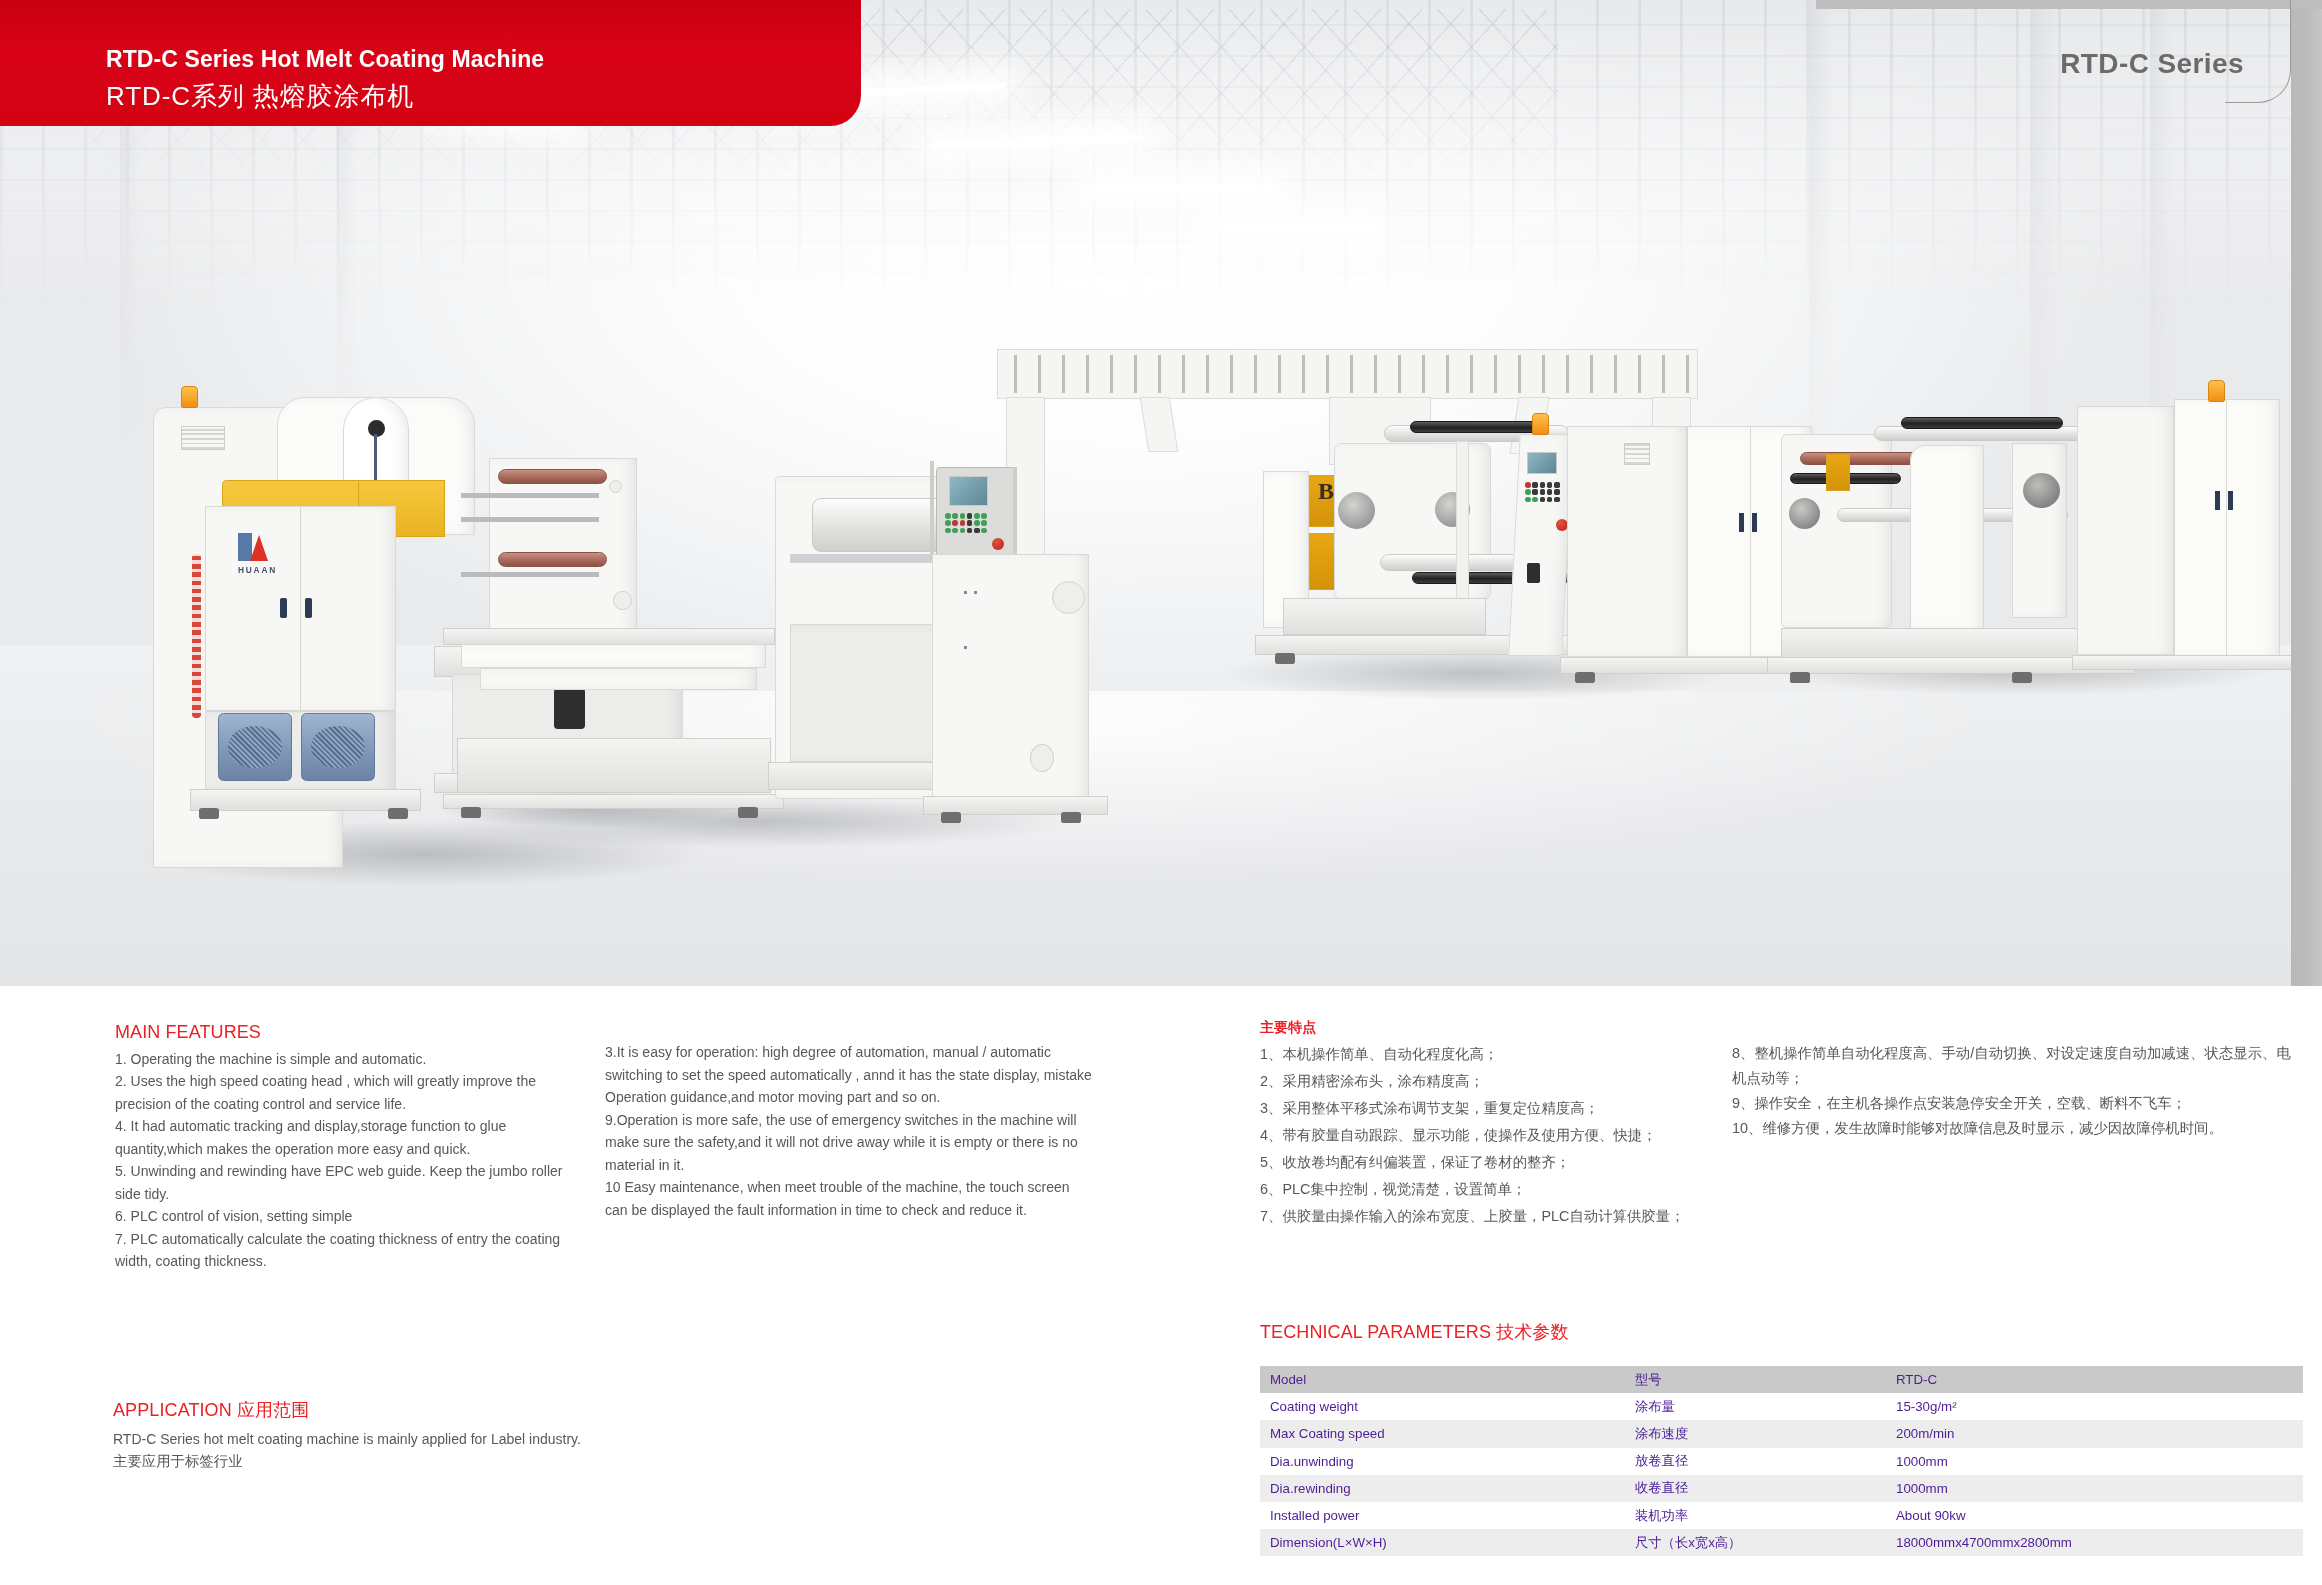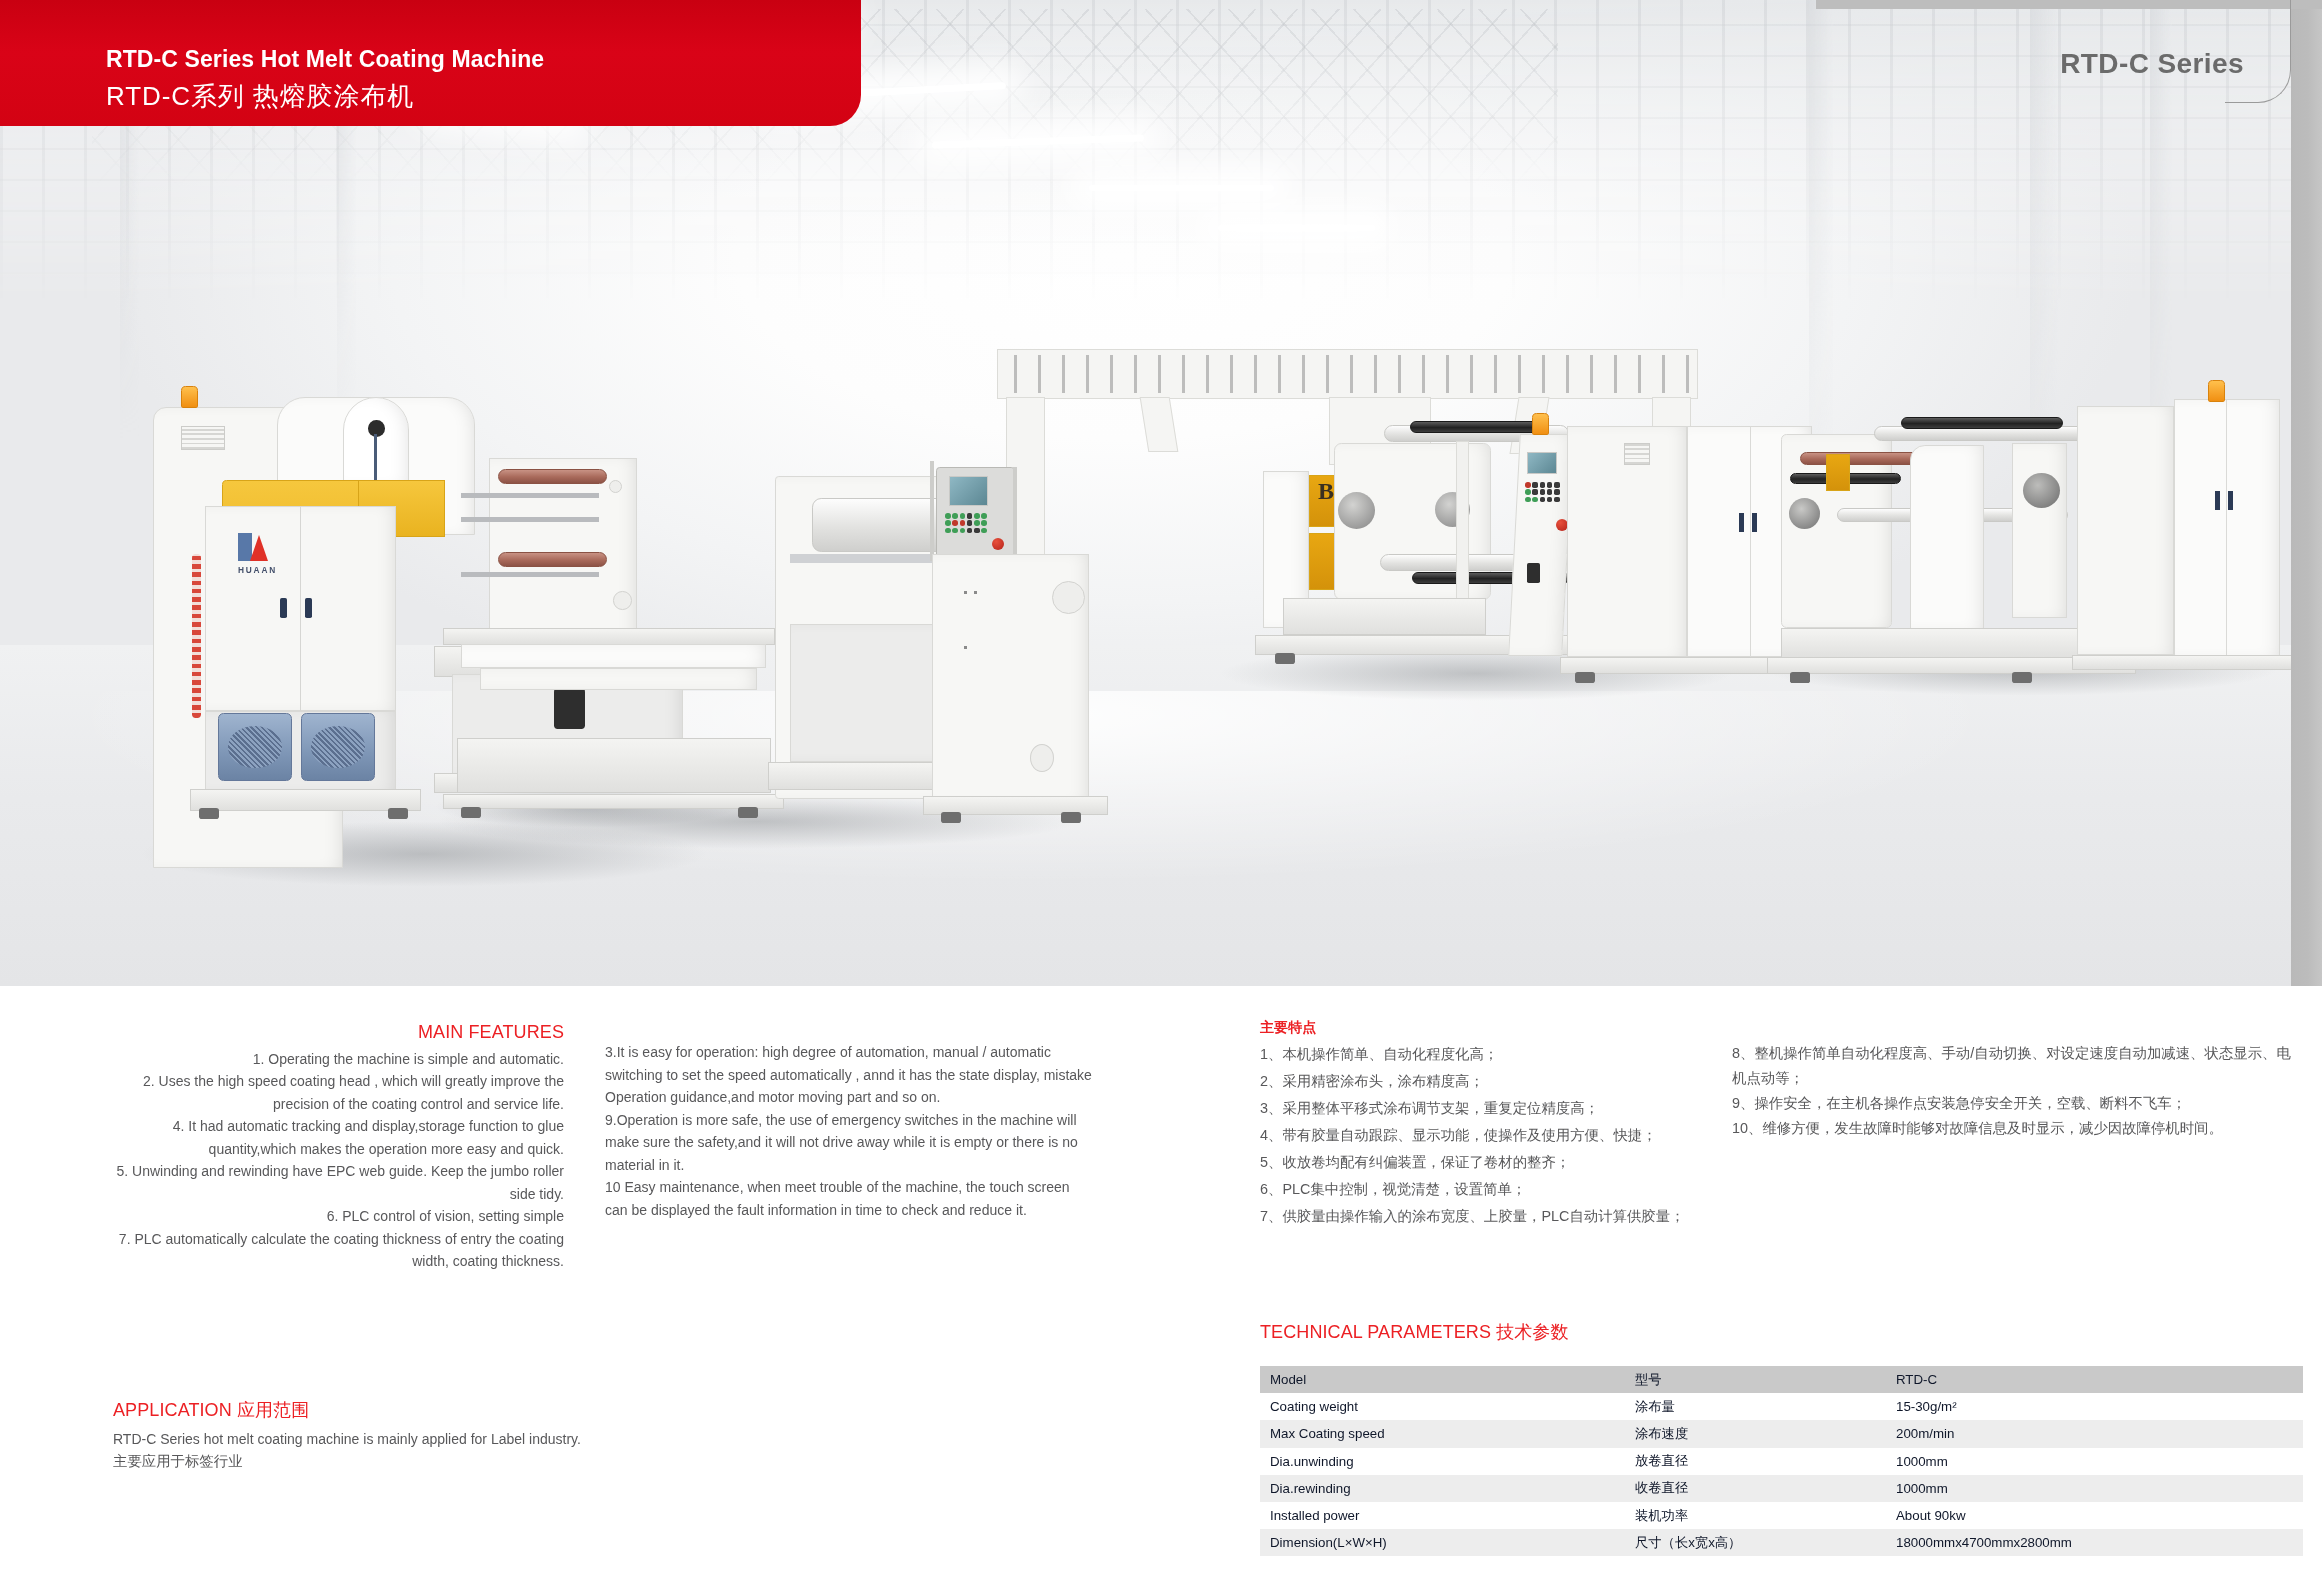--- a/index.html
+++ b/index.html
@@ -138,40 +138,40 @@
   
   .content { position:absolute; left:0; top:986px; width:2322px; height:600px; background:#fff; }
 
   .h-red {
     color:#ec2024; font-size:18px; font-weight:400; letter-spacing:0.1px; white-space:nowrap;
   }
   .body-txt { color:#58585a; font-size:14px; line-height:22.5px; }
   .body-cn  { color:#58585a; font-size:14.4px; line-height:27px; }
 
   .col { position:absolute; }
-  #col-feat-en-a { left:103px; top:36px;  width:461px;text-align:right; }
+  #col-feat-en-a { left:115px; top:36px;  width:461px; }
   #col-feat-en-b { left:605px; top:55px;  width:489px; }
   #col-app       { left:113px; top:412px; width:480px; }
   #col-feat-cn-a { left:1260px; top:33px; width:461px; }
   #col-feat-cn-b { left:1732px; top:55px; width:572px; }
   #col-tech      { left:1260px; top:334px; width:1043px; }
 
   .h-red.app { margin-bottom:5.5px; }
   .feat-list { margin-top:4.6px; }
   .feat-list div { margin:0; }
   .cn-list div { margin:0; }
 
   
   .tech-title { margin-bottom:22px; }
   table.tech { width:1043px; border-collapse:collapse; table-layout:fixed; }
   table.tech col.c1 { width:365px; }
   table.tech col.c2 { width:261px; }
   table.tech col.c3 { width:417px; }
   table.tech th, table.tech td {
-    text-align:left; font-weight:400; color:#0f172a;
+    text-align:left; font-weight:400; color:#4c1d95;
     font-size:13.3px; padding:4.6px 0 4.6px 10px; height:25px; vertical-align:middle;
   }
   table.tech thead tr { background:#c9c9c9; }
   table.tech tbody tr:nth-child(odd)  { background:#ffffff; }
   table.tech tbody tr:nth-child(even) { background:#ededed; }
 </style>
 </head>
 <body>
 
 <div class="page">

